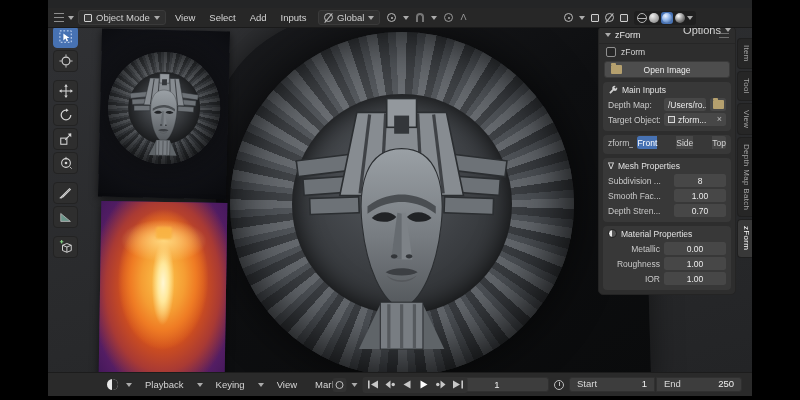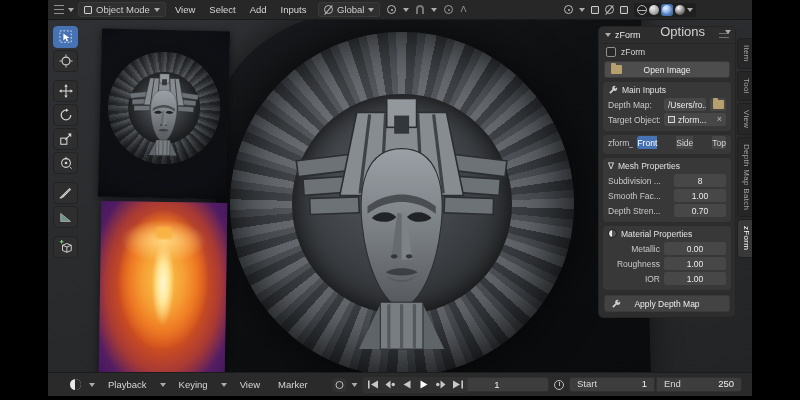--- a/index.html
+++ b/index.html
@@ -2,21 +2,21 @@
 <html><head>
 <meta charset="utf-8">
 <style>
   * { margin:0; padding:0; box-sizing:border-box; }
   html,body { width:800px; height:400px; background:#000; overflow:hidden;
     font-family:"Liberation Sans", sans-serif; -webkit-font-smoothing:antialiased; }
   .stage { position:relative; width:800px; height:400px; background:#000; }
   .app { position:absolute; left:48px; top:0; width:704px; height:396px; background:#242526; overflow:hidden; }
 
   
-  .topbar { position:absolute; left:0; top:0; width:100%; height:20px; background:#272727;
+  .topbar { position:absolute; left:0; top:8px; width:100%; height:20px; background:#272727;
     border-bottom:1px solid #1a1a1a; display:flex; align-items:center; color:#cfcfcf; font-size:9.5px; z-index:50; }
   .tb-left { display:flex; align-items:center; gap:4px; padding-left:6px; }
   .tb-center { position:absolute; left:270px; display:flex; align-items:center; gap:7px; }
   .tb-right { margin-left:auto; display:flex; align-items:center; gap:6px; padding-right:56px; }
   .menu-item { padding:2px 5px; border-radius:3px; color:#d6d6d6; cursor:default; }
   .mode-btn { display:flex; align-items:center; gap:4px; background:#2f2f2f; border:1px solid #3a3a3a;
     border-radius:3px; padding:1px 5px; height:15px; }
   .chev { width:0; height:0; border-left:3px solid transparent; border-right:3px solid transparent;
     border-top:4px solid #ababab; display:inline-block; }
   .mini-ic { display:inline-block; }
@@ -117,27 +117,27 @@
   .field-btn { width:16px; height:13px; background:#474747; border-radius:2.5px; display:flex; align-items:center; justify-content:center; flex:0 0 auto; }
   .nabla { color:#ddd; font-size:9px; }
   .halfsphere { width:9px; height:9px; border-radius:50%; background:linear-gradient(90deg,#e8e8e8 50%, #555 50%); border:1px solid #222; }
 
   
   .tabstrip { position:absolute; right:0; top:18px; width:15px; display:flex; flex-direction:column; gap:2px; z-index:44; }
   .vtab { writing-mode:vertical-rl; font-size:8px; color:#a5a5a5; background:#262626; border:1px solid #1f1f1f;
     border-right:none; border-radius:4px 0 0 4px; padding:6px 1px; text-align:center; letter-spacing:.3px; }
   .vtab.active { background:#383838; color:#fff; }
 
-  .options-btn { position:absolute; right:17px; top:2px; display:flex; align-items:center; gap:20px;
-    color:#d2d2d2; font-size:13px; z-index:46; padding:2px 4px; }
+  .options-btn { position:absolute; right:17px; top:2px; display:flex; align-items:center; gap:4px;
+    color:#d2d2d2; font-size:11px; z-index:46; padding:2px 4px; }
 
   
   .timeline { position:absolute; left:0; top:372px; width:100%; height:24px; background:#2a2a2a;
     border-top:1px solid #1c1c1c; display:flex; align-items:center; color:#cfcfcf; font-size:9.5px; z-index:50; }
-  .tl-left { display:flex; align-items:center; gap:8px; padding-left:22px; }
+  .tl-left { display:flex; align-items:center; gap:8px; padding-left:22px;margin-left:37px; }
   .tl-center { position:absolute; left:50%; transform:translateX(-50%); display:flex; align-items:center; gap:5px; }
   .transport { display:flex; align-items:center; gap:1px; background:#313131; border-radius:3px; padding:1px 2px; }
   .t-btn { width:16px; height:14px; display:flex; align-items:center; justify-content:center; border-radius:2px; }
   .t-btn svg { width:11px; height:9px; }
   .autokey { width:14px; height:14px; border-radius:3px; background:#313131; display:flex; align-items:center; justify-content:center; }
   .autokey .ring { width:8px; height:8px; border:1.5px solid #bdbdbd; border-radius:50%; }
   .tl-right { margin-left:auto; display:flex; align-items:center; gap:5px; padding-right:10px; }
   .frame-field { width:104px; height:15px; background:#3d3d3d; border:1px solid #303030; border-radius:3px;
     display:flex; align-items:center; justify-content:center; color:#efefef; }
   .range-group { display:flex; gap:1px; }
@@ -437,26 +437,20 @@
           <div class="frow">
             <span class="flabel r">Roughness</span>
             <span class="ffield center">1.00</span>
           </div>
           <div class="frow">
             <span class="flabel r">IOR</span>
             <span class="ffield center">1.00</span>
           </div>
         </div>
 
-        <div class="big-btn" style="margin-top:5px; background:#434343;">
-          <svg class="btn-ic" width="10" height="10" viewBox="0 0 14 14">
-              <path d="M12.6 3.2 A3.4 3.4 0 0 1 8 7.8 L3.6 12.2 L1.8 10.4 L6.2 6 A3.4 3.4 0 0 1 10.8 1.4 L8.8 3.4 L10.6 5.2 Z" fill="#cfcfcf"></path>
-            </svg>
-          <span>Apply Depth Map</span>
-        </div>
       </div>
     </div>
 
     <div class="timeline">
       <div class="tl-left">
         <span class="eclock"></span>
         <span class="chev"></span>
         <span class="menu-item">Playback</span>
         <span class="chev"></span>
         <span class="menu-item">Keying</span>

